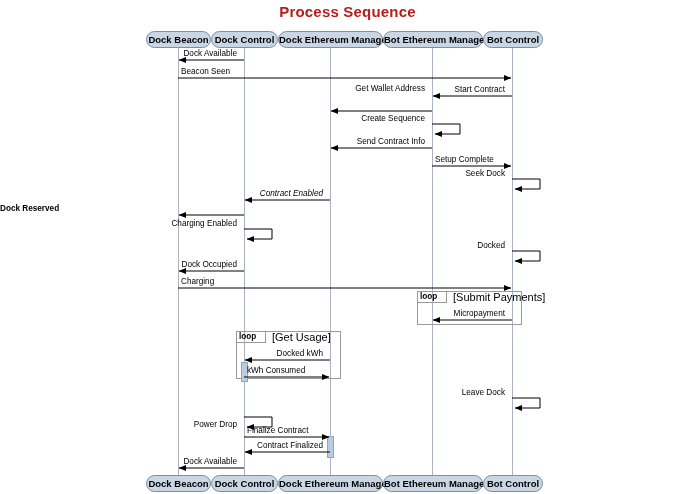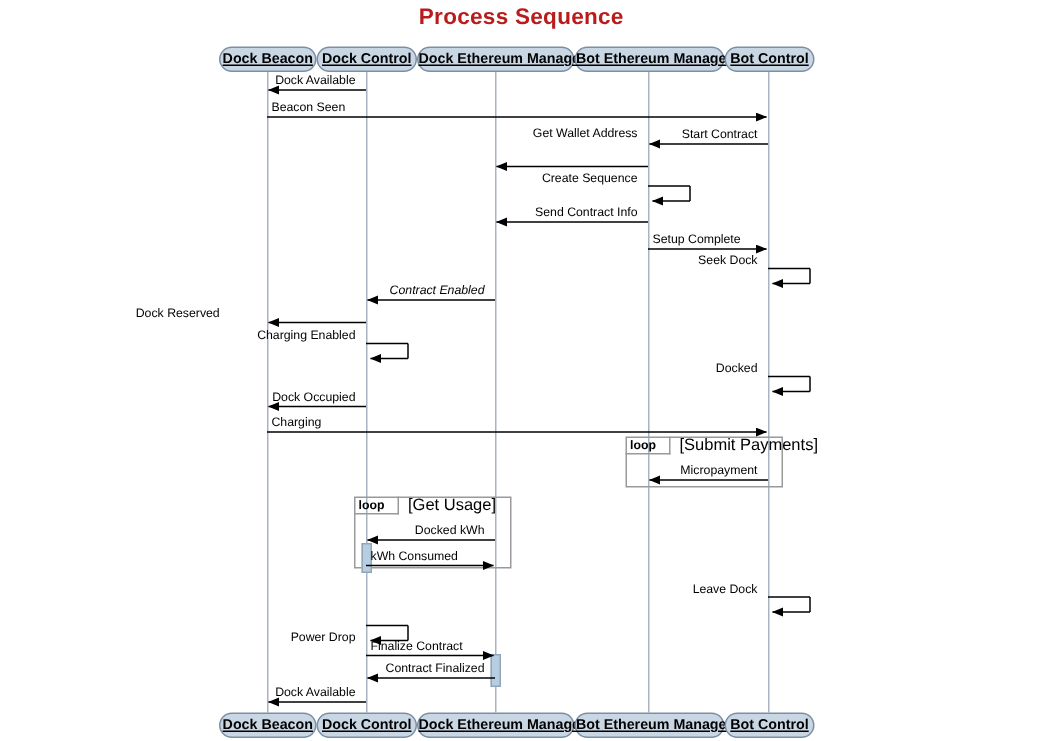--- a/index.html
+++ b/index.html
@@ -36,21 +36,20 @@
     box-sizing: border-box;
     background: #c9d6e4;
     border: 1px solid #7d8fa3;
     border-radius: 9px;
     height: 17px;
     line-height: 15px;
     text-align: center;
     font-size: 9.5px;
     font-weight: bold;
     color: #000;
-    text-decoration: underline;
     white-space: nowrap;
   }
   .lifeline {
     position: absolute;
     width: 1px;
     background: #aab4c0;
   }
   .msg-label {
     position: absolute;
     font-size: 8.2px;
@@ -163,21 +162,21 @@
   <div id="labels">
       <div class="msg-label" style="left: 0px; top: 49px; width: 241px; text-align: right; padding-right: 4px; box-sizing: border-box;">Dock Available</div>
       <div class="msg-label" style="left: 181px; top: 67px;">Beacon Seen</div>
       <div class="msg-label" style="left: 0px; top: 85px; width: 509px; text-align: right; padding-right: 4px; box-sizing: border-box;">Start Contract</div>
       <div class="msg-label" style="left: 0px; top: 84px; width: 429px; text-align: right; padding-right: 4px; box-sizing: border-box;">Get Wallet Address</div>
       <div class="msg-label" style="left: 0px; top: 114px; width: 429px; text-align: right; padding-right: 4px; box-sizing: border-box;">Create Sequence</div>
       <div class="msg-label" style="left: 0px; top: 137px; width: 429px; text-align: right; padding-right: 4px; box-sizing: border-box;">Send Contract Info</div>
       <div class="msg-label" style="left: 435px; top: 155px;">Setup Complete</div>
       <div class="msg-label" style="left: 0px; top: 169px; width: 509px; text-align: right; padding-right: 4px; box-sizing: border-box;">Seek Dock</div>
       <div class="msg-label" style="left: 0px; top: 189px; width: 327px; text-align: right; padding-right: 4px; box-sizing: border-box; font-style: italic;">Contract Enabled</div>
-      <div class="msg-label" style="left: 0px; top: 204px; width: 241px; text-align: center; padding-right: 4px; box-sizing: border-box;">Dock Reserved</div>
+      <div class="msg-label" style="left: 0px; top: 204px; width: 241px; text-align: left; padding-right: 4px; box-sizing: border-box; font-weight: bold;">Dock Reserved</div>
       <div class="msg-label" style="left: 0px; top: 219px; width: 241px; text-align: right; padding-right: 4px; box-sizing: border-box;">Charging Enabled</div>
       <div class="msg-label" style="left: 0px; top: 241px; width: 509px; text-align: right; padding-right: 4px; box-sizing: border-box;">Docked</div>
       <div class="msg-label" style="left: 0px; top: 260px; width: 241px; text-align: right; padding-right: 4px; box-sizing: border-box;">Dock Occupied</div>
       <div class="msg-label" style="left: 181px; top: 277px;">Charging</div>
       <div class="msg-label" style="left: 0px; top: 309px; width: 509px; text-align: right; padding-right: 4px; box-sizing: border-box;">Micropayment</div>
       <div class="msg-label" style="left: 0px; top: 349px; width: 327px; text-align: right; padding-right: 4px; box-sizing: border-box;">Docked kWh</div>
       <div class="msg-label" style="left: 247px; top: 366px;">kWh Consumed</div>
       <div class="msg-label" style="left: 0px; top: 388px; width: 509px; text-align: right; padding-right: 4px; box-sizing: border-box;">Leave Dock</div>
       <div class="msg-label" style="left: 0px; top: 407px; width: 241px; text-align: right; padding-right: 4px; box-sizing: border-box; margin-top: 13px;">Power Drop</div>
       <div class="msg-label" style="left: 247px; top: 426px;">Finalize Contract</div>

